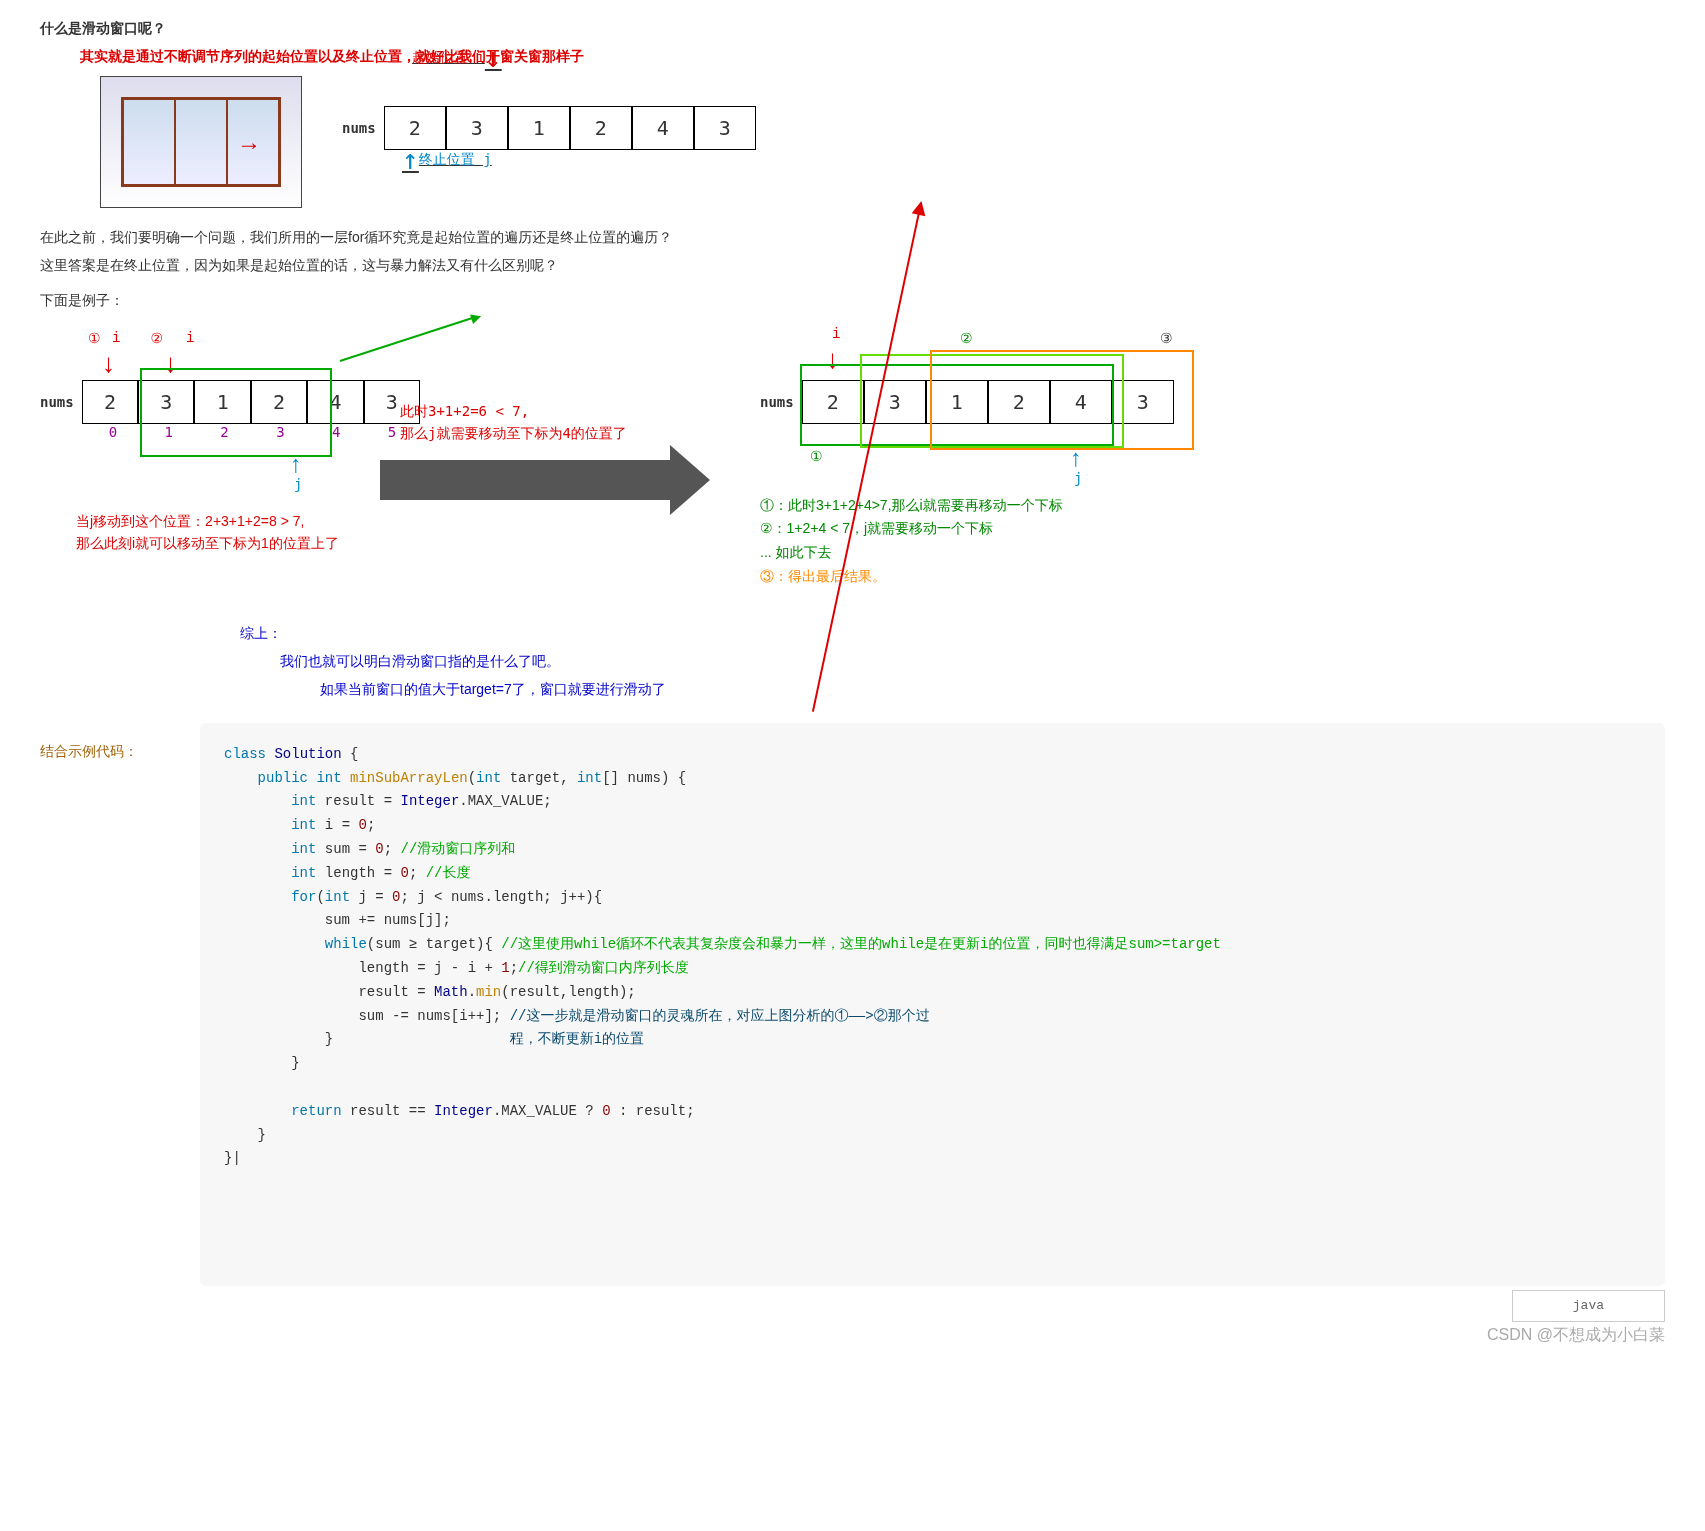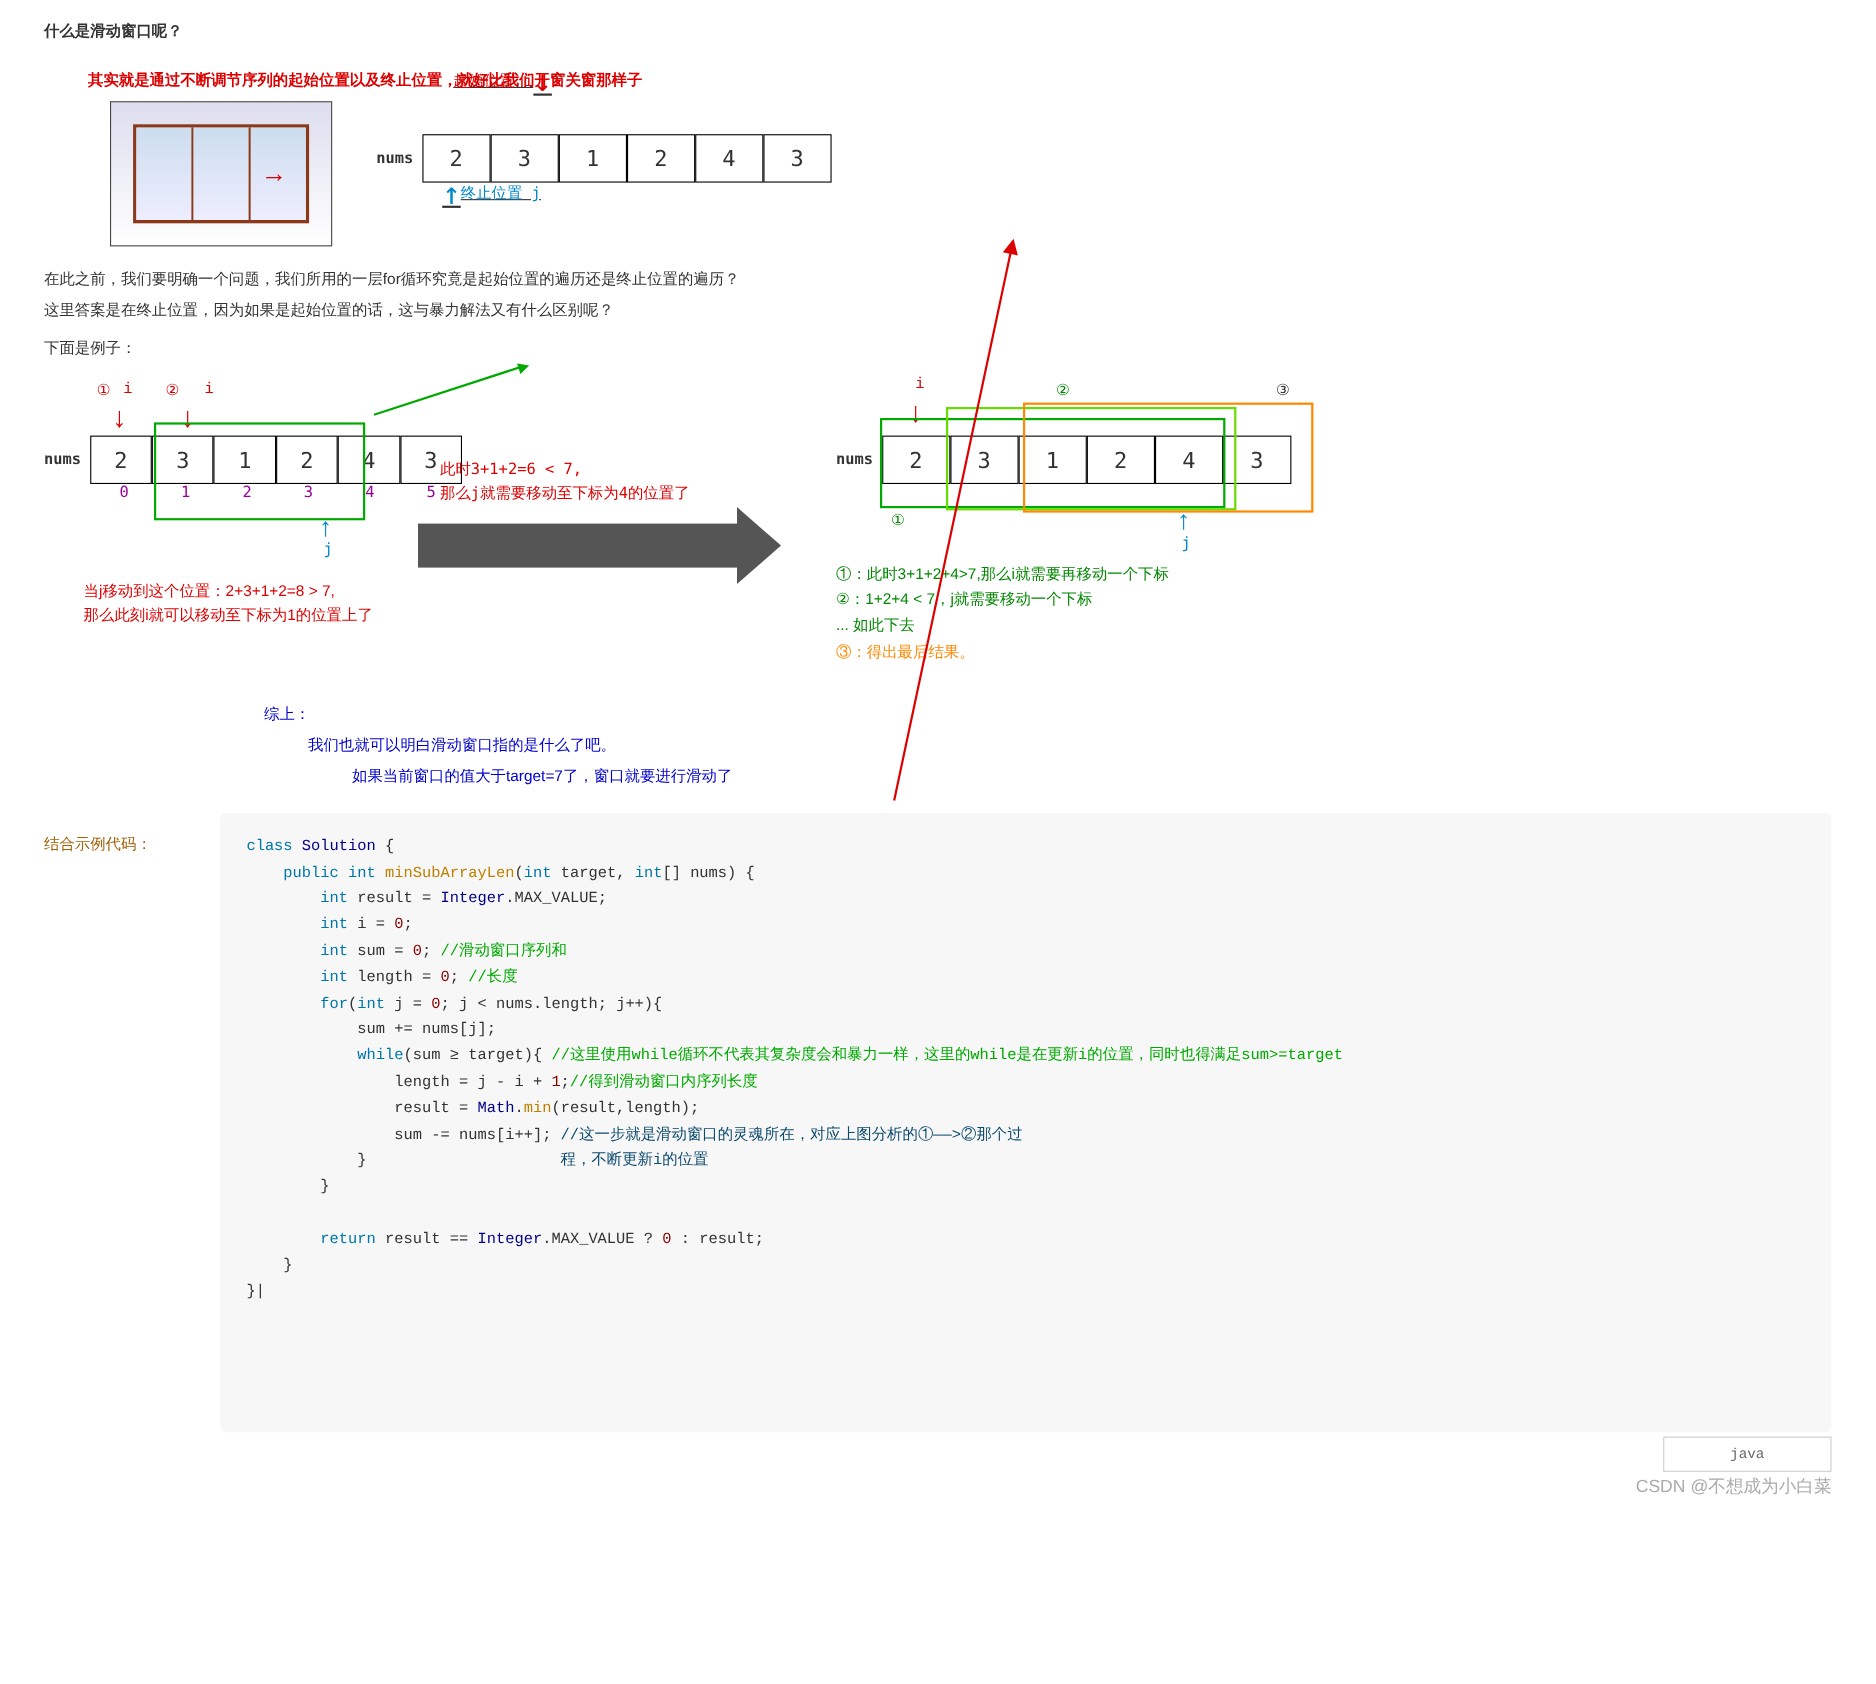--- a/index.html
+++ b/index.html
@@ -12,21 +12,21 @@
     width: 1705px;
     box-sizing: border-box;
     position: relative;
   }
   .red { color: #d00; }
   .blue { color: #00c; }
   .green { color: #080; }
   .mono { font-family: Consolas, "Courier New", monospace; }
 
   
-  .title1 { font-weight: bold; margin-bottom: 26px; }
+  .title1 { font-weight: bold; margin-bottom: 10px; }
   .sub1 { color: #d00; font-weight: bold; margin-left: 40px; margin-bottom: 10px; }
 
   .row1 { display: flex; align-items: flex-start; margin-left: 60px; }
   .window-photo {
     width: 200px; height: 130px; border: 1px solid #444;
     background: linear-gradient(#dde, #fff);
     position: relative;
   }
   .window-photo .frame {
     position: absolute; left: 20px; top: 20px; right: 20px; bottom: 20px;

